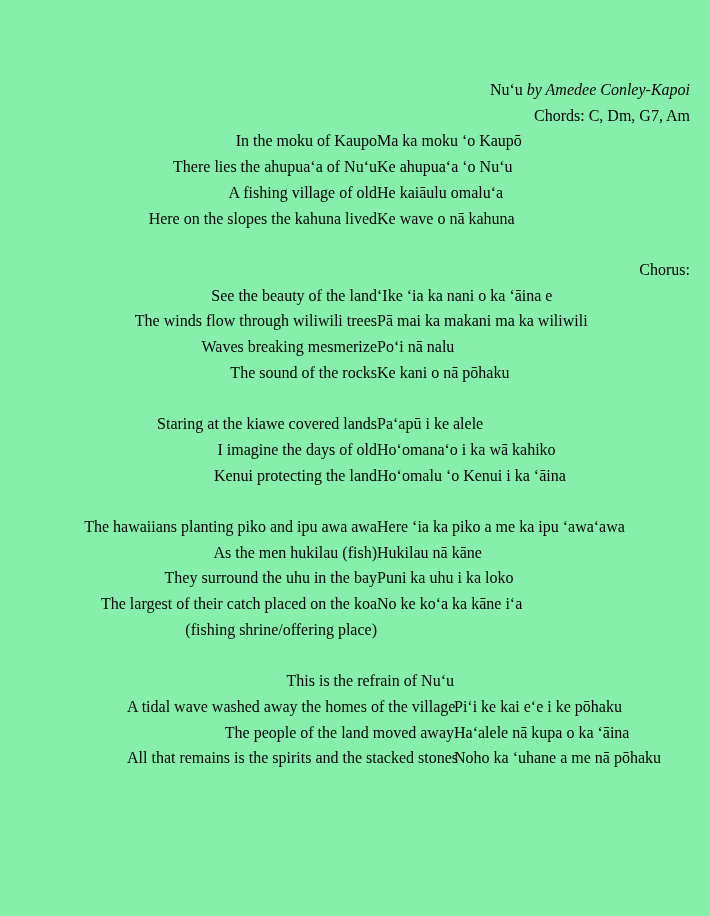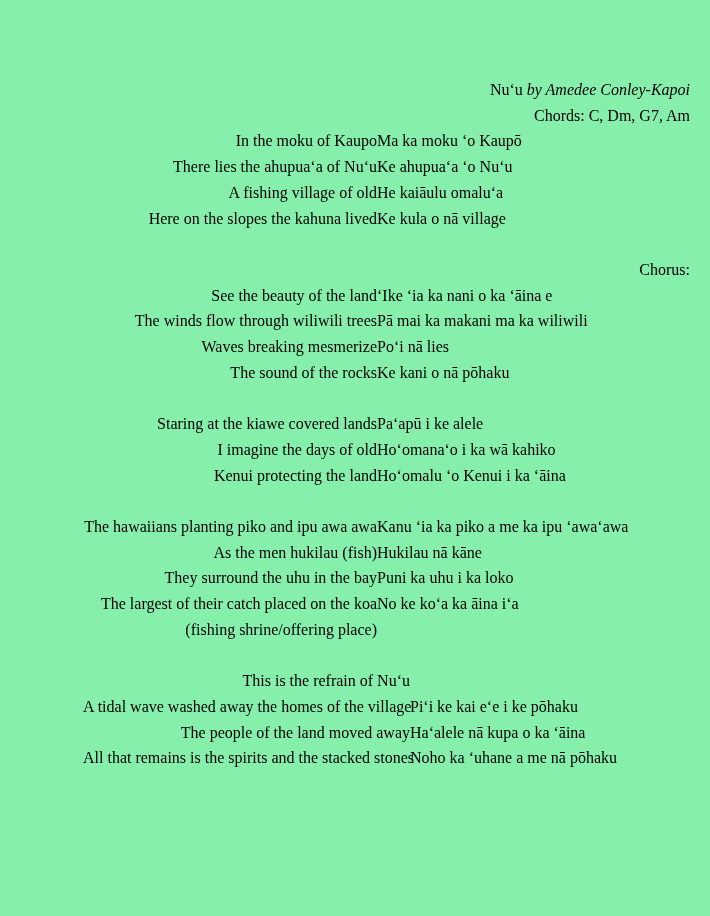--- a/index.html
+++ b/index.html
@@ -34,20 +34,21 @@
   .stanza { margin-bottom: 25.7px; }
   .pair { display: flex; }
   .en {
     flex: 0 0 294px;
     width: 294px;
     overflow: visible;
   }
   .stanza.wide .en {
     flex-basis: 327px;
     width: 327px;
+    margin-left: 44px;
   }
   .italic { font-style: italic; }
 </style>
 </head>
 <body>
 
 <div class="doc">
   <div class="content">
     <p class="line title-line"><span>Nu‘u</span> <span class="italic">by Amedee Conley-Kapoi</span></p>
     <p class="line chords-line">Chords: C, Dm, G7, Am</p>
@@ -60,36 +61,36 @@
           <div class="line pair">
             <span class="en">There lies the ahupua‘a of Nu‘u</span>
             <span class="haw">Ke ahupua‘a ‘o Nu‘u</span>
           </div>
           <div class="line pair">
             <span class="en">A fishing village of old</span>
             <span class="haw">He kaiāulu omalu‘a</span>
           </div>
           <div class="line pair">
             <span class="en">Here on the slopes the kahuna lived</span>
-            <span class="haw">Ke kula o nā village</span>
+            <span class="haw">Ke wave o nā kahuna</span>
           </div>
         </div>
         <div class="stanza">
           <div class="line">Chorus:</div>
           <div class="line pair">
             <span class="en">See the beauty of the land</span>
             <span class="haw">‘Ike ‘ia ka nani o ka ‘āina e</span>
           </div>
           <div class="line pair">
             <span class="en">The winds flow through wiliwili trees</span>
             <span class="haw">Pā mai ka makani ma ka wiliwili</span>
           </div>
           <div class="line pair">
             <span class="en">Waves breaking mesmerize</span>
-            <span class="haw">Po‘i nā lies</span>
+            <span class="haw">Po‘i nā nalu</span>
           </div>
           <div class="line pair">
             <span class="en">The sound of the rocks</span>
             <span class="haw">Ke kani o nā pōhaku</span>
           </div>
         </div>
         <div class="stanza">
           <div class="line pair">
             <span class="en">Staring at the kiawe covered lands</span>
             <span class="haw">Pa‘apū i ke alele</span>
@@ -99,33 +100,33 @@
             <span class="haw">Ho‘omana‘o i ka wā kahiko</span>
           </div>
           <div class="line pair">
             <span class="en">Kenui protecting the land</span>
             <span class="haw">Ho‘omalu ‘o Kenui i ka ‘āina</span>
           </div>
         </div>
         <div class="stanza">
           <div class="line pair">
             <span class="en">The hawaiians planting piko and ipu awa awa</span>
-            <span class="haw">Kanu ‘ia ka piko a me ka ipu ‘awa‘awa</span>
+            <span class="haw">Here ‘ia ka piko a me ka ipu ‘awa‘awa</span>
           </div>
           <div class="line pair">
             <span class="en">As the men hukilau (fish)</span>
             <span class="haw">Hukilau nā kāne</span>
           </div>
           <div class="line pair">
             <span class="en">They surround the uhu in the bay</span>
             <span class="haw">Puni ka uhu i ka loko</span>
           </div>
           <div class="line pair">
             <span class="en">The largest of their catch placed on the koa</span>
-            <span class="haw">No ke ko‘a ka āina i‘a</span>
+            <span class="haw">No ke ko‘a ka kāne i‘a</span>
           </div>
           <div class="line pair">
             <span class="en">(fishing shrine/offering place)</span>
             <span class="haw"></span>
           </div>
         </div>
         <div class="stanza wide">
           <div class="line pair">
             <span class="en">This is the refrain of Nu‘u</span>
           </div>

